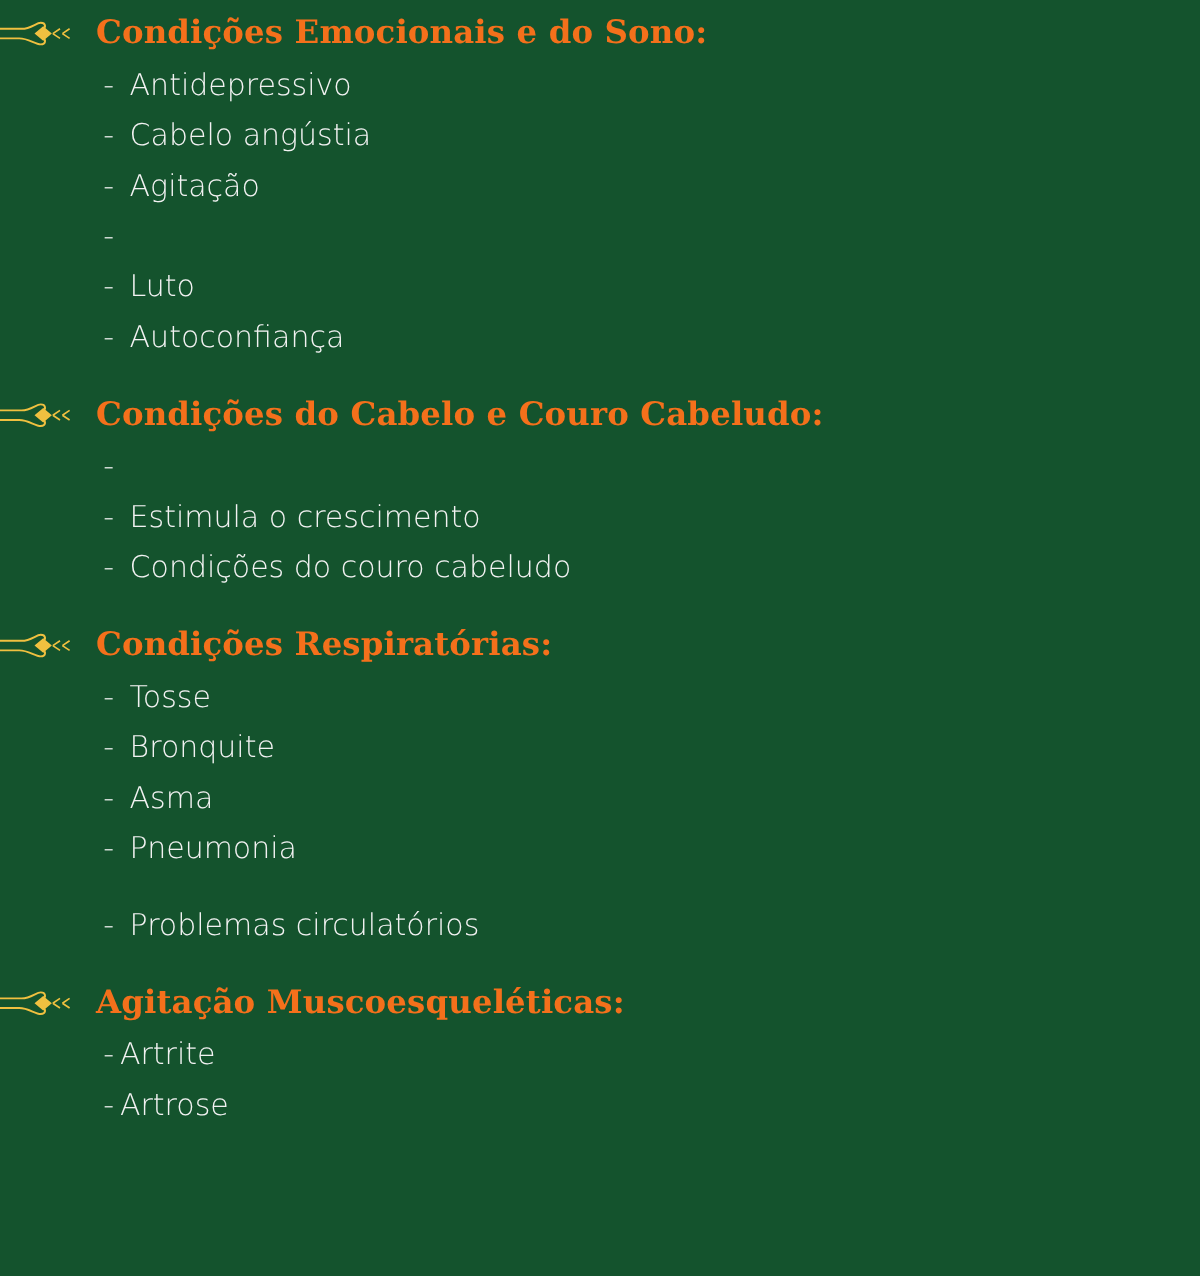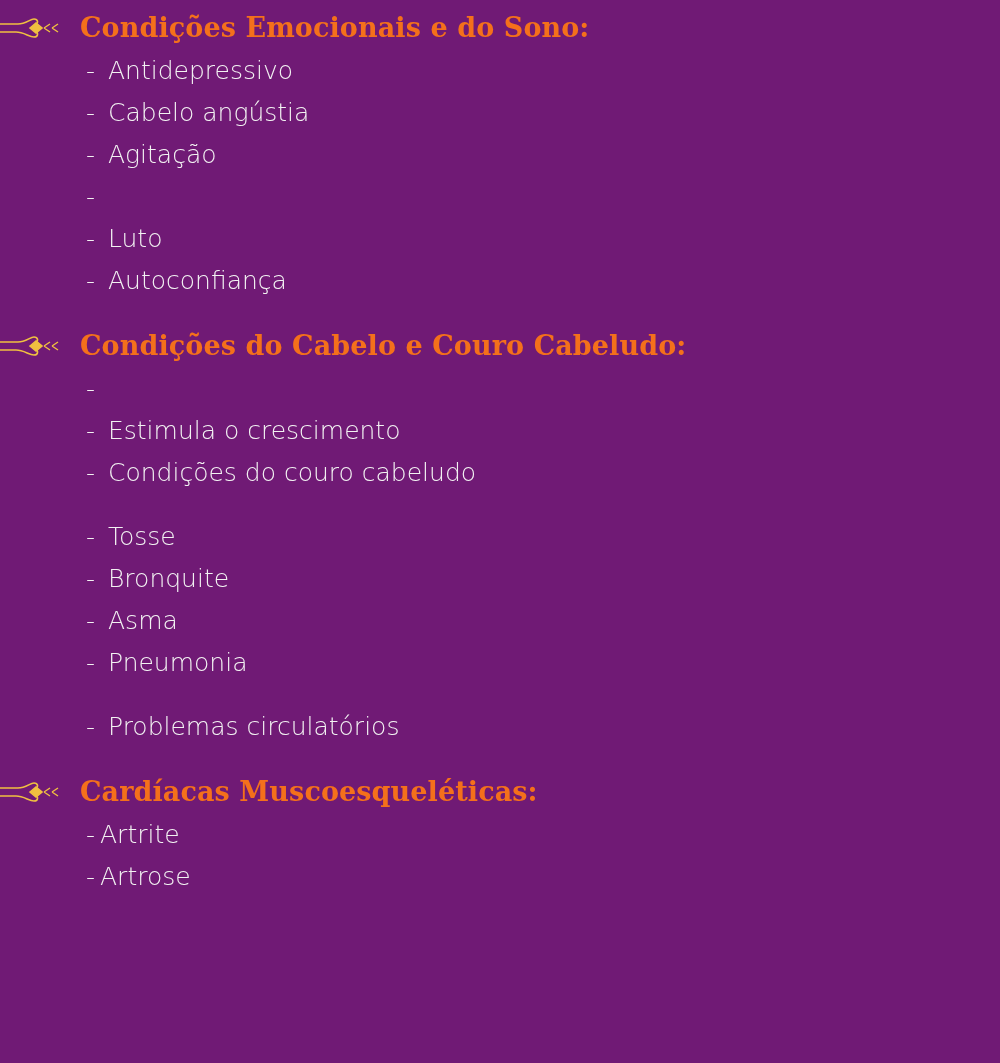--- a/index.html
+++ b/index.html
@@ -12,21 +12,21 @@
     height: 1063px;
     overflow: hidden;
     font-family: "DejaVu Serif", "Liberation Serif", serif;
     color: #ffffff;
     position: relative;
   }
   .page {
     width: 1000px;
     height: 1063px;
     position: relative;
-    background: #701a75;
+    background: #14532d;
     padding-top: 6px;
     box-sizing: border-box;
   }
   .section {
     position: relative;
     margin-bottom: 10px;
   }
   .section-head {
     position: relative;
     display: flex;
@@ -150,20 +150,31 @@
             <span class="item-label">Estimula o crescimento</span>
           </li>
           <li class="item">
             <span class="dash">-</span>
             <span class="item-label">Condições do couro cabeludo</span>
           </li>
         </ul>
         <div class="gap"></div>
       </div>
       <div class="section">
+        <div class="section-head">
+          <svg class="ornament" viewBox="0 0 72 26">
+            <g fill="none" stroke="#f0c040" stroke-width="1.6">
+              <path d="M0 9 H18 C26 9 30 4 34 4 C38 4 39 8 35 10"></path>
+              <path d="M0 17 H16 C24 17 29 22 34 22 C38 22 39 18 35 16"></path>
+              <path d="M30 13 L36 8 L42 13 L36 18 Z" fill="#f0c040"></path>
+              <path d="M44 13 L50 9 M44 13 L50 17 M52 13 L58 9 M52 13 L58 17" stroke-width="1.4"></path>
+            </g>
+          </svg>
+          <div class="section-title">Condições Respiratórias:</div>
+        </div>
         <ul class="items">
           <li class="item">
             <span class="dash">-</span>
             <span class="item-label">Tosse</span>
           </li>
           <li class="item">
             <span class="dash">-</span>
             <span class="item-label">Bronquite</span>
           </li>
           <li class="item">
@@ -189,21 +200,21 @@
       <div class="section">
         <div class="section-head">
           <svg class="ornament" viewBox="0 0 72 26">
             <g fill="none" stroke="#f0c040" stroke-width="1.6">
               <path d="M0 9 H18 C26 9 30 4 34 4 C38 4 39 8 35 10"></path>
               <path d="M0 17 H16 C24 17 29 22 34 22 C38 22 39 18 35 16"></path>
               <path d="M30 13 L36 8 L42 13 L36 18 Z" fill="#f0c040"></path>
               <path d="M44 13 L50 9 M44 13 L50 17 M52 13 L58 9 M52 13 L58 17" stroke-width="1.4"></path>
             </g>
           </svg>
-          <div class="section-title">Cardíacas Muscoesqueléticas:</div>
+          <div class="section-title">Agitação Muscoesqueléticas:</div>
         </div>
         <ul class="items">
           <li class="item">
             <span class="dash tight">-</span>
             <span class="item-label">Artrite</span>
           </li>
           <li class="item">
             <span class="dash tight">-</span>
             <span class="item-label">Artrose</span>
           </li>

